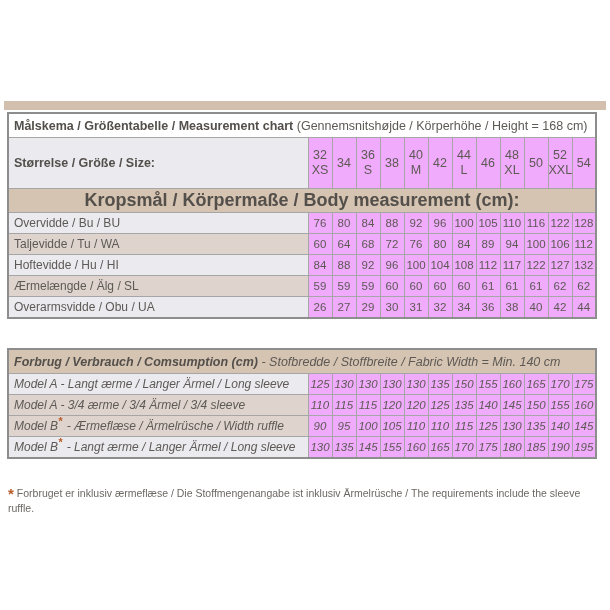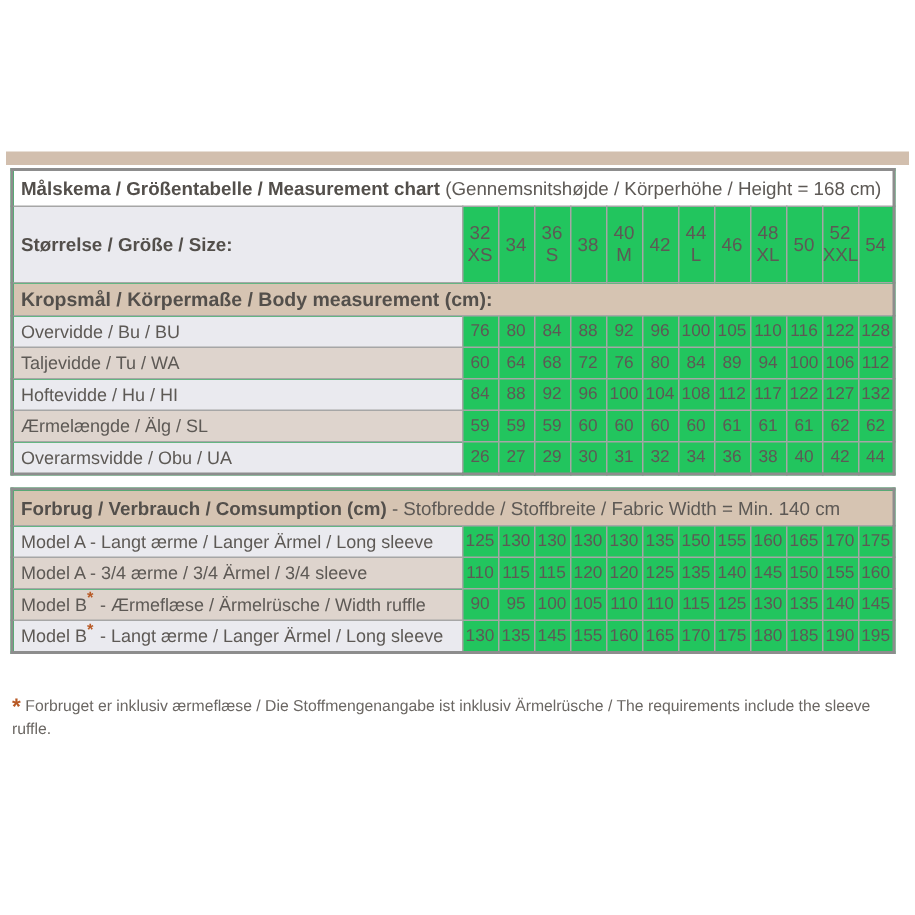--- a/index.html
+++ b/index.html
@@ -14,58 +14,58 @@
   .top-strip {
     position: absolute; left: 4px; top: 101px;
     width: 602px; height: 9px;
     background: #d2bfae;
   }
   table.mtable {
     position: absolute;
     border-collapse: collapse;
     table-layout: fixed;
     width: 590px;
-    background: #22c55e;
+    background: #f0abfc;
     border: 2px solid #8d8d8d;
   }
   #table1 { left: 7px; top: 112px; }
-  #table2 { left: 7px; top: 325px; }
+  #table2 { left: 7px; top: 348px; font-style: italic; }
   col.label-col { width: 300px; }
   td {
     border: 1px solid #a6a6a6;
     font-size: 12px;
     color: #5d5955;
     overflow: hidden;
     white-space: nowrap;
   }
   td.title-cell { height: 21px; padding: 1px 5px; font-size: 12.5px; background:#fff; }
   td.title-cell.beige { background: #d6c4b2; }
   .bold-part { font-weight: bold; color: #534f4b; }
   .reg-part { font-weight: normal; color: #5d5955; }
   td.section-cell {
     height: 19px; padding: 1px 5px;
     background: #d6c4b2;
-    font-weight: bold; font-size: 13px; color: #534f4b;
+    font-weight: bold; font-size: 18px; color: #534f4b; text-align: center;
   }
   td.size-label-cell {
     padding: 18px 5px; font-weight: bold; color: #534f4b;
     background: #eaeaef; font-size: 12.5px;
   }
   td.size-cell { text-align: center; padding: 0; height: 40px; vertical-align: middle; }
   .size-num, .size-letter { display: block; line-height: 15px; font-size: 12.5px; }
   td.row-label { height: 18px; padding: 1px 5px; }
   td.lav  { background: #eaeaef; }
   td.warm { background: #ded4cd; }
   td.val-cell { text-align: center; padding: 0; font-size: 11.5px; height: 18px; }
   sup.model-star {
     color: #b85a26; font-weight: bold; font-size: 11px;
     margin-right: 1px; line-height: 0;
   }
   .footnote {
-    position: absolute; left: 8px; top: 463px; width: 596px;
+    position: absolute; left: 8px; top: 485px; width: 596px;
     font-size: 10.5px; color: #6b6763;
   }
   .footnote-star {
     color: #b85a26; font-weight: bold; font-size: 15px;
     vertical-align: -2px; margin-right: 3px;
   }
 </style>
 </head>
 <body>
 

